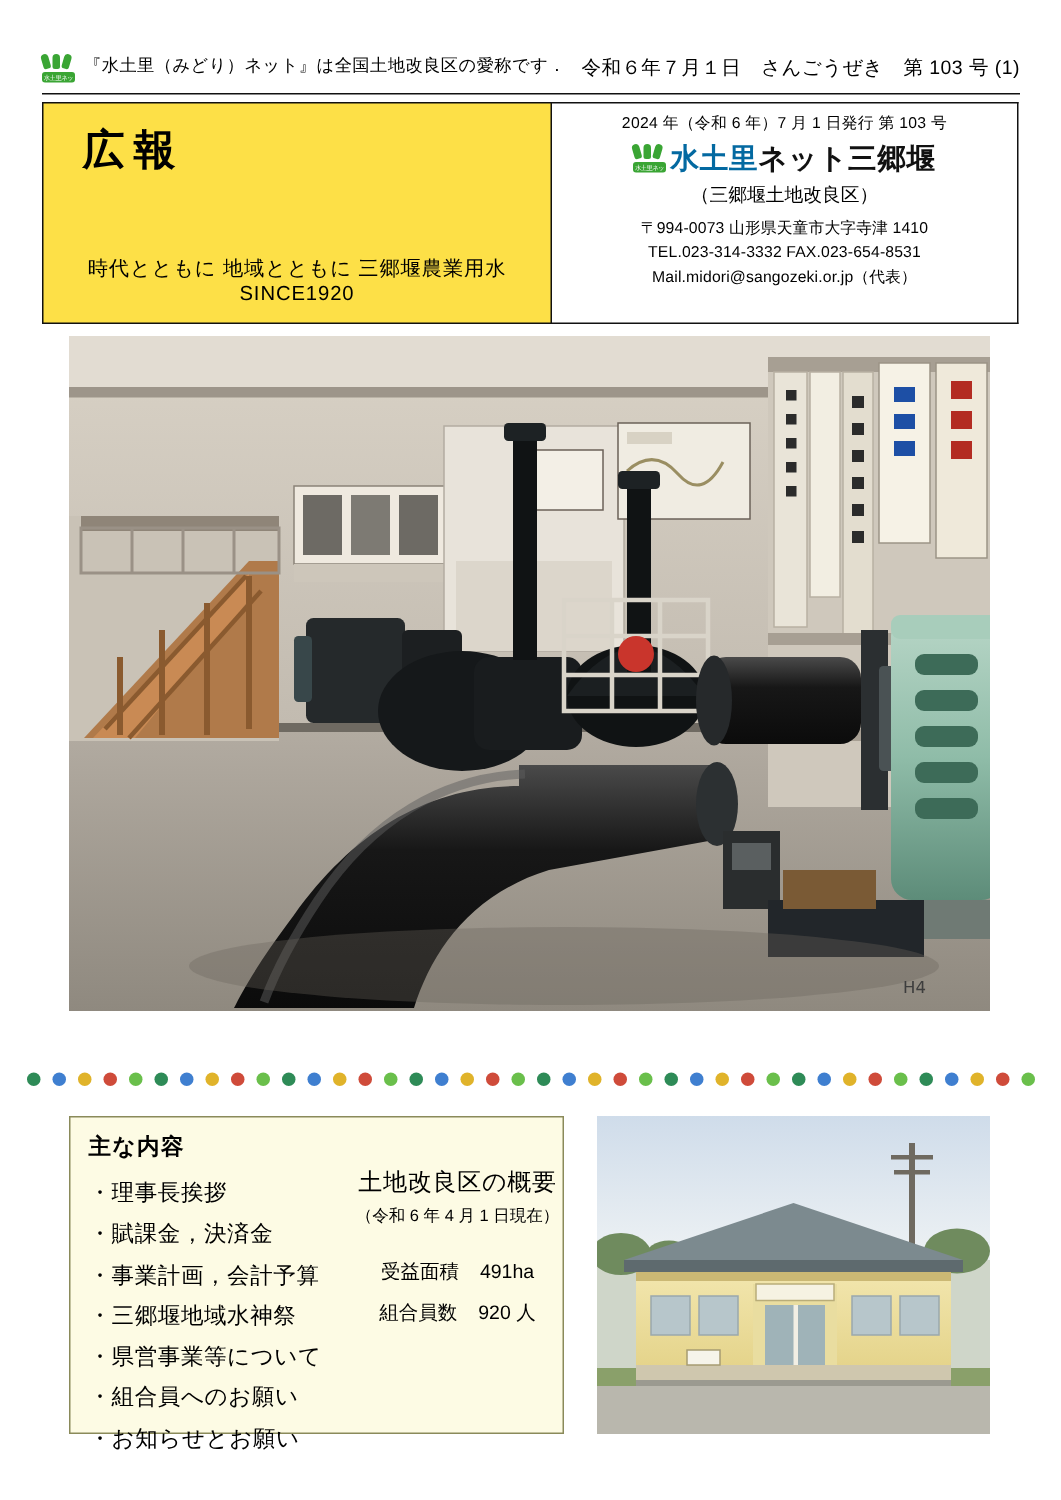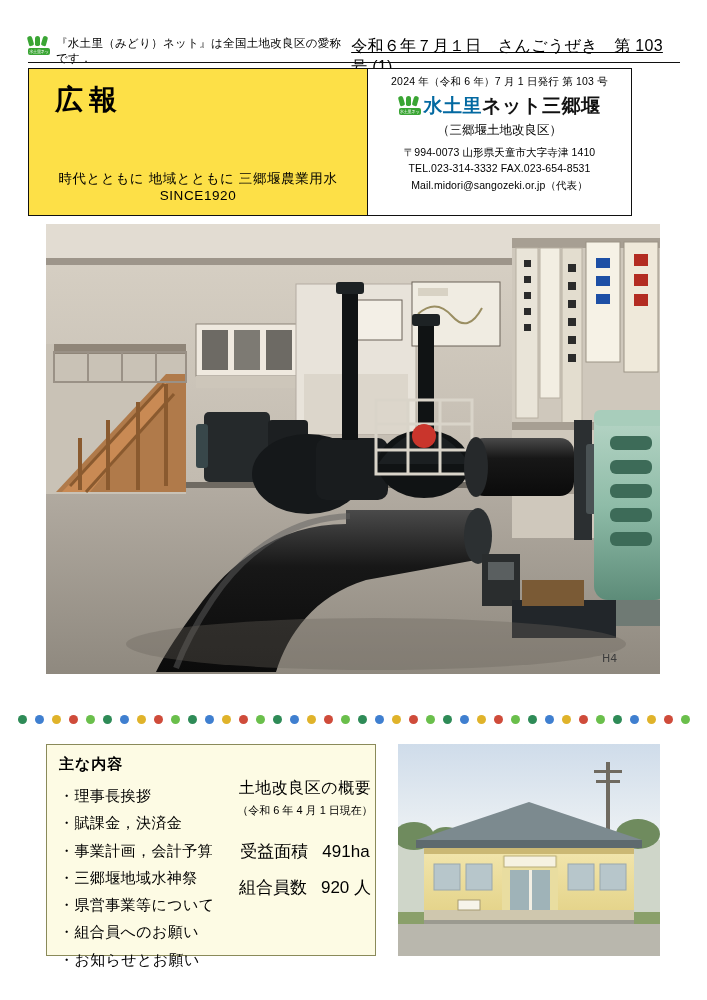--- a/index.html
+++ b/index.html
@@ -62,22 +62,21 @@
     border-radius: 2px;
     font-size: 4.2px;
     color: #fff;
     text-align: center;
     line-height: 7px;
     letter-spacing: -0.3px;
   }
   .top-strip .tagline { font-size: 11.5px; }
   .top-strip .issue {
     margin-left: auto;
-    font-size: 16px;
-    text-decoration: underline;
+    font-size: 13px;
   }
   .strip-rule {
     position: absolute;
     left: 28px;
     top: 62px;
     width: 652px;
     height: 1.4px;
     background: #111;
   }
 
@@ -121,21 +120,21 @@
   .subtitle {
     position: absolute;
     left: 0;
     bottom: 12px;
     width: 100%;
     text-align: center;
     font-size: 13.5px;
     letter-spacing: 0.6px;
   }
   .mast-right {
-    width: 264px;
+    width: 311px;
     margin-left: 0px;
     border: 1.6px solid #111;
     border-left: none;
     background: #ffffff;
     box-sizing: border-box;
     padding: 6px 8px 6px 8px;
     text-align: center;
   }
   .mast-right .date-line {
     font-size: 10.5px;
@@ -246,21 +245,21 @@
     letter-spacing: 0.5px;
     white-space: nowrap;
   }
   .summary-asof {
     font-size: 11px;
     margin-top: 4px;
     white-space: nowrap;
   }
   .summary-rows {
     margin-top: 16px;
-    font-size: 17px;
+    font-size: 13px;
     line-height: 2.1;
     white-space: nowrap;
   }
   .summary-rows .val { margin-left: 14px; }
 
   .photo-bottom {
     position: absolute;
     left: 398px;
     top: 744px;
     width: 262px;

